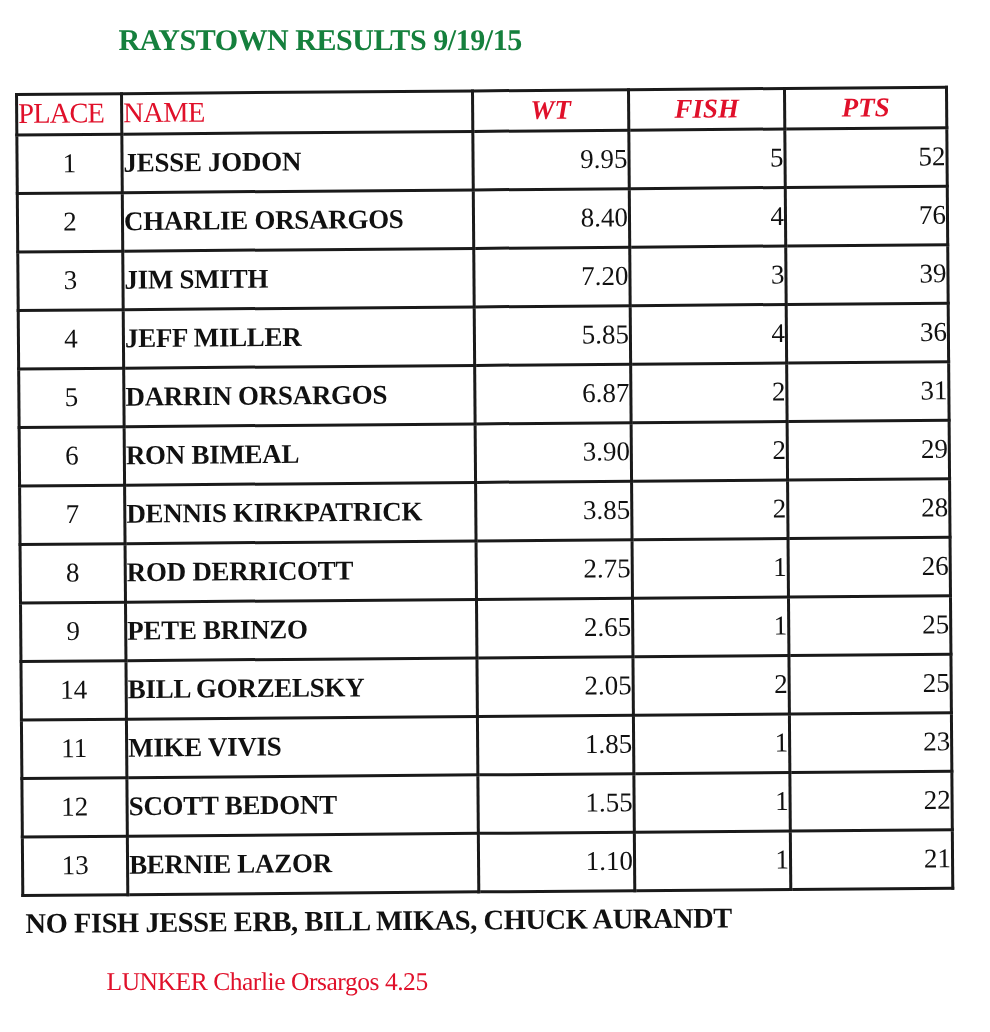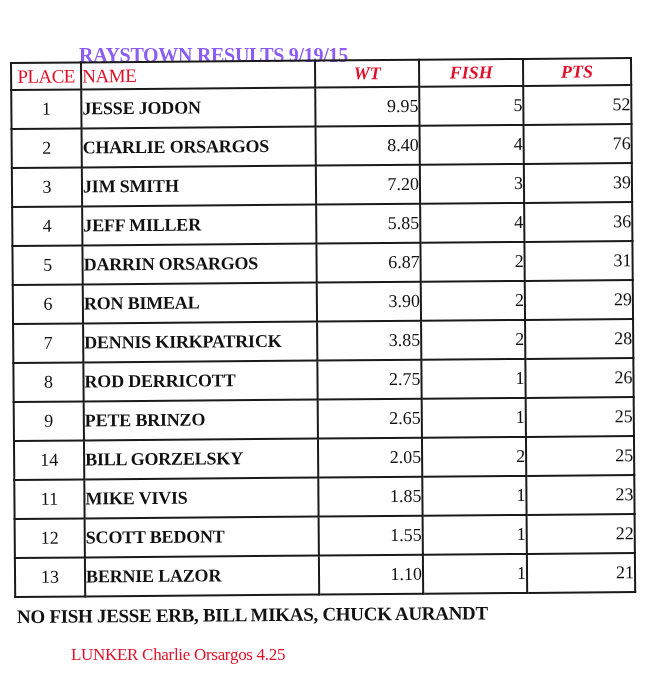--- a/index.html
+++ b/index.html
@@ -15,22 +15,21 @@
       font-family: "Liberation Serif", "DejaVu Serif", serif;
       color: #111111;
     }
     .title {
       position: absolute;
       left: 79px;
       top: 16px;
       font-size: 20px;
       font-weight: bold;
       letter-spacing: -0.3px;
-      color: #8b5cf6;
-      margin-top: 28px;
+      color: #15803d;
     }
     table.results {
       position: absolute;
       left: 10px;
       top: 62px;
       border-collapse: collapse;
       transform: rotate(-0.45deg);
       transform-origin: top left;
     }
     table.results th, table.results td {
@@ -40,21 +39,21 @@
       vertical-align: middle;
     }
     table.results thead th {
       height: 25px;
       color: #e0102a;
       font-weight: normal;
     }
     th.col-place {
       width: 68px;
       font-size: 19px;
-      text-align: center;
+      text-align: left;
       letter-spacing: -0.6px;
       margin-top: 44px;
     }
     th.col-name {
       width: 232px;
       font-size: 19px;
       text-align: left;
       padding-left: 1px;
       letter-spacing: -0.4px;
     }

